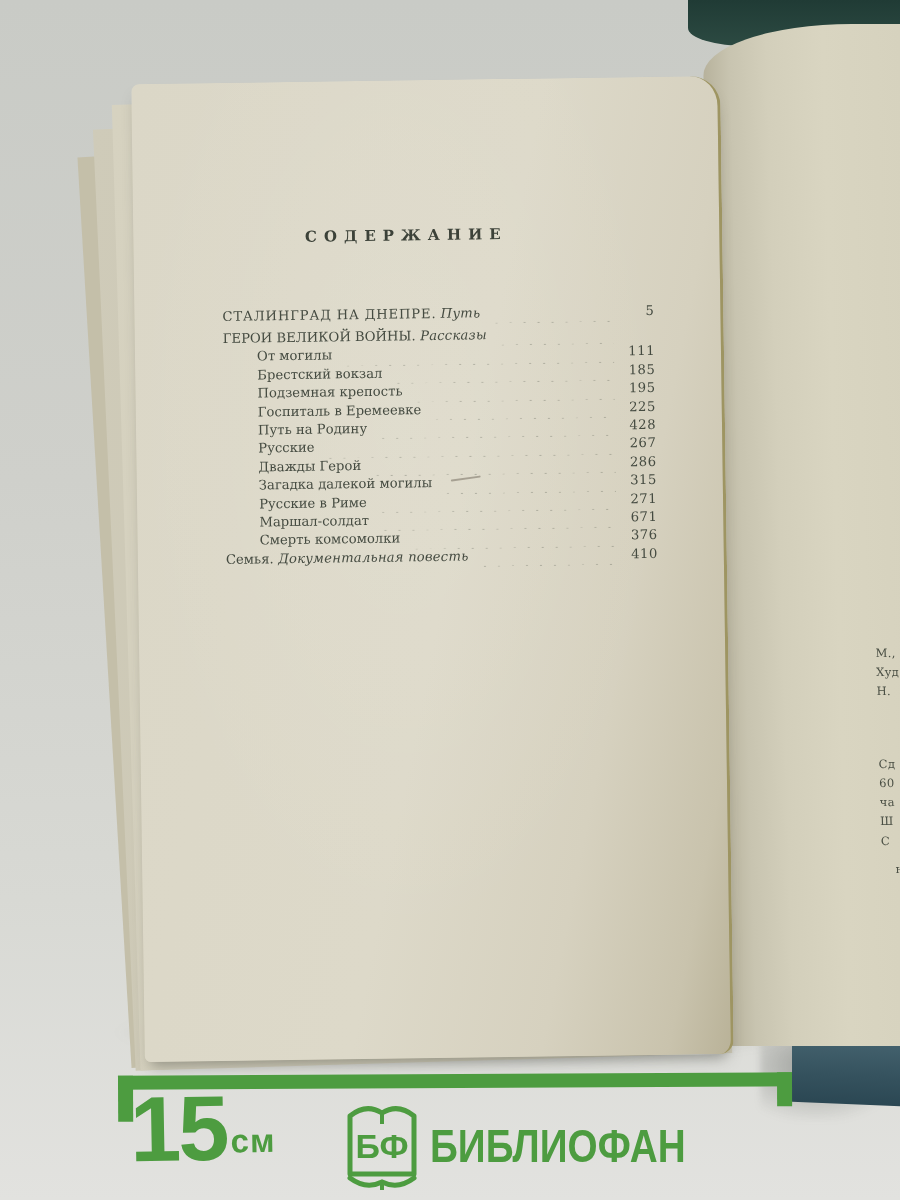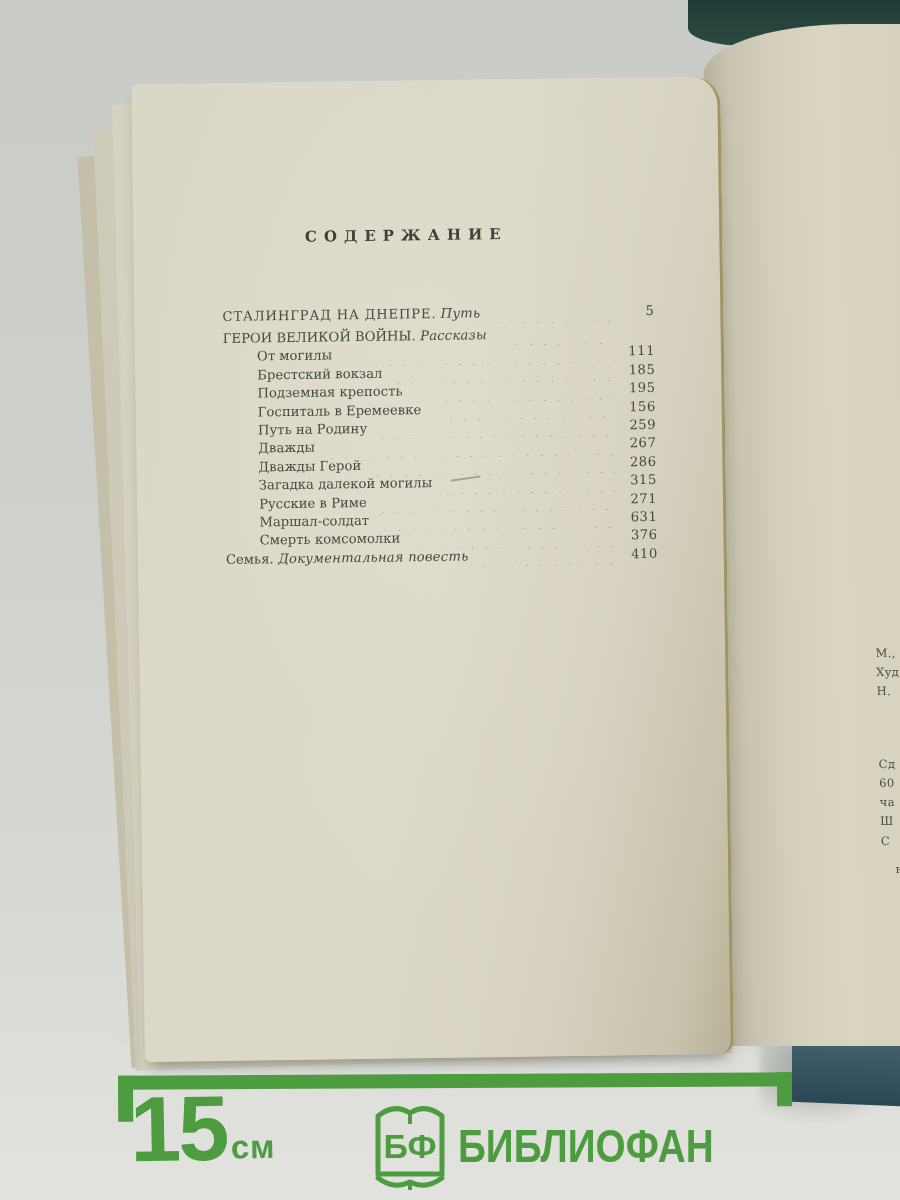--- a/index.html
+++ b/index.html
@@ -92,22 +92,22 @@
   
   .ruler{position:absolute;left:118px;top:1074px;width:674px;height:14px;background:#4d9c40;transform:rotate(-0.3deg);}
   .ruler .capL{position:absolute;left:0;top:0;width:15px;height:46px;background:#4d9c40;}
   .ruler .capR{position:absolute;right:0;top:0;width:15px;height:34px;background:#4d9c40;}
   .ruler-label{
     position:absolute;left:130px;top:1082px;color:#4d9c40;
     font-family:"Liberation Sans",sans-serif;font-weight:bold;line-height:1;
     display:flex;align-items:flex-end;transform:rotate(-1deg);
   }
   .ruler-label .val{font-size:92px;letter-spacing:-3px;}
-  .ruler-label .unit{font-size:33px;margin-left:4px;margin-bottom:10px;letter-spacing:1px;}
-  .logo{position:absolute;left:372px;top:1098px;display:flex;align-items:center;justify-content:flex-end;}
+  .ruler-label .unit{font-size:33px;margin-left:4px;margin-bottom:16px;letter-spacing:1px;}
+  .logo{position:absolute;left:344px;top:1098px;display:flex;align-items:center;justify-content:flex-end;}
   .logo svg{display:block;}
   .logo-name{
     color:#4d9c40;font-family:"Liberation Sans",sans-serif;font-weight:bold;
     font-size:44px;letter-spacing:0px;margin-left:10px;
     transform:scaleX(.88) scaleY(1.05);transform-origin:left center;
   }
 </style>
 </head>
 <body>
 
@@ -162,29 +162,29 @@
           <span class="num">185</span>
         </div>
         <div class="toc-row sub">
           <span class="lab">Подземная крепость</span>
           <span class="leader"></span>
           <span class="num">195</span>
         </div>
         <div class="toc-row sub">
           <span class="lab">Госпиталь в Еремеевке</span>
           <span class="leader"></span>
-          <span class="num">156</span>
+          <span class="num">225</span>
         </div>
         <div class="toc-row sub">
           <span class="lab">Путь на Родину</span>
           <span class="leader"></span>
-          <span class="num">259</span>
-        </div>
-        <div class="toc-row sub">
-          <span class="lab">Дважды</span>
+          <span class="num">428</span>
+        </div>
+        <div class="toc-row sub">
+          <span class="lab">Русские</span>
           <span class="leader"></span>
           <span class="num">267</span>
         </div>
         <div class="toc-row sub">
           <span class="lab">Дважды Герой</span>
           <span class="leader"></span>
           <span class="num">286</span>
         </div>
         <div class="toc-row sub">
           <span class="lab">Загадка далекой могилы</span>
@@ -192,21 +192,21 @@
           <span class="num">315</span>
         </div>
         <div class="toc-row sub">
           <span class="lab">Русские в Риме</span>
           <span class="leader"></span>
           <span class="num">271</span>
         </div>
         <div class="toc-row sub">
           <span class="lab">Маршал-солдат</span>
           <span class="leader"></span>
-          <span class="num">631</span>
+          <span class="num">671</span>
         </div>
         <div class="toc-row sub">
           <span class="lab">Смерть комсомолки</span>
           <span class="leader"></span>
           <span class="num">376</span>
         </div>
         <div class="toc-row">
           <span class="lab">Семья.<span class="it"> Документальная повесть</span></span>
           <span class="leader"></span>
           <span class="num">410</span>

